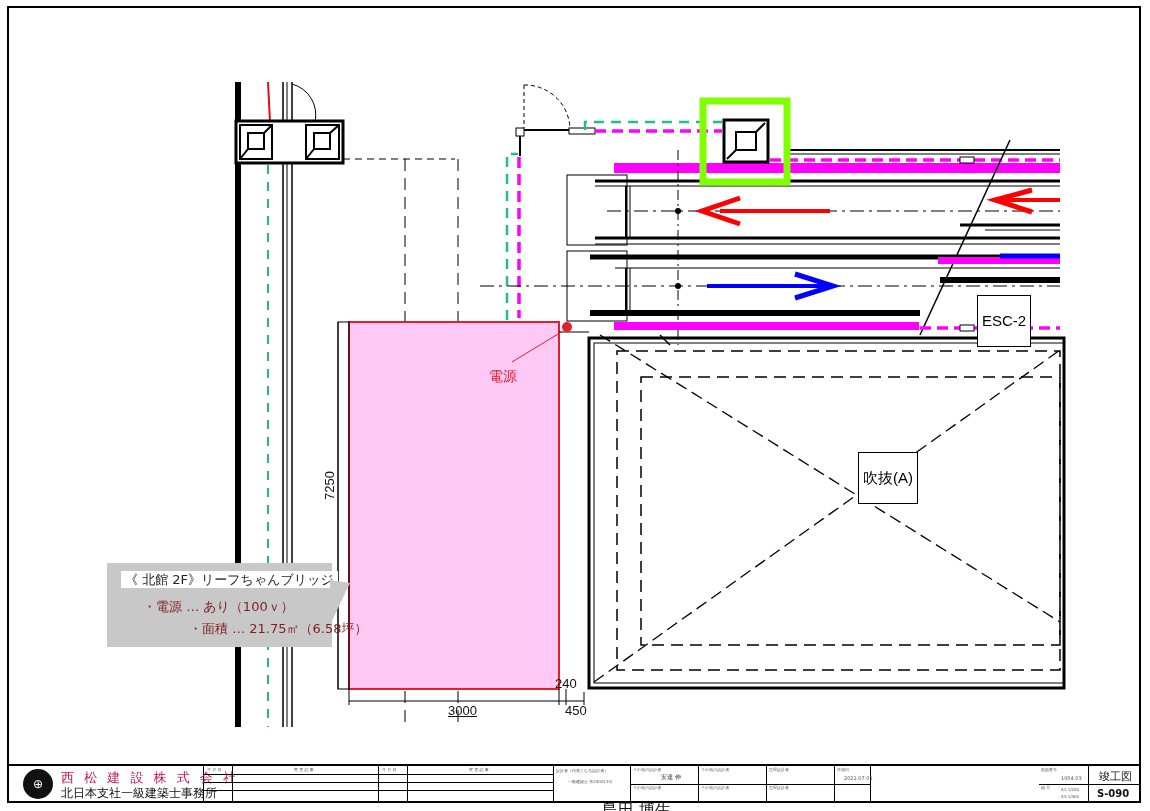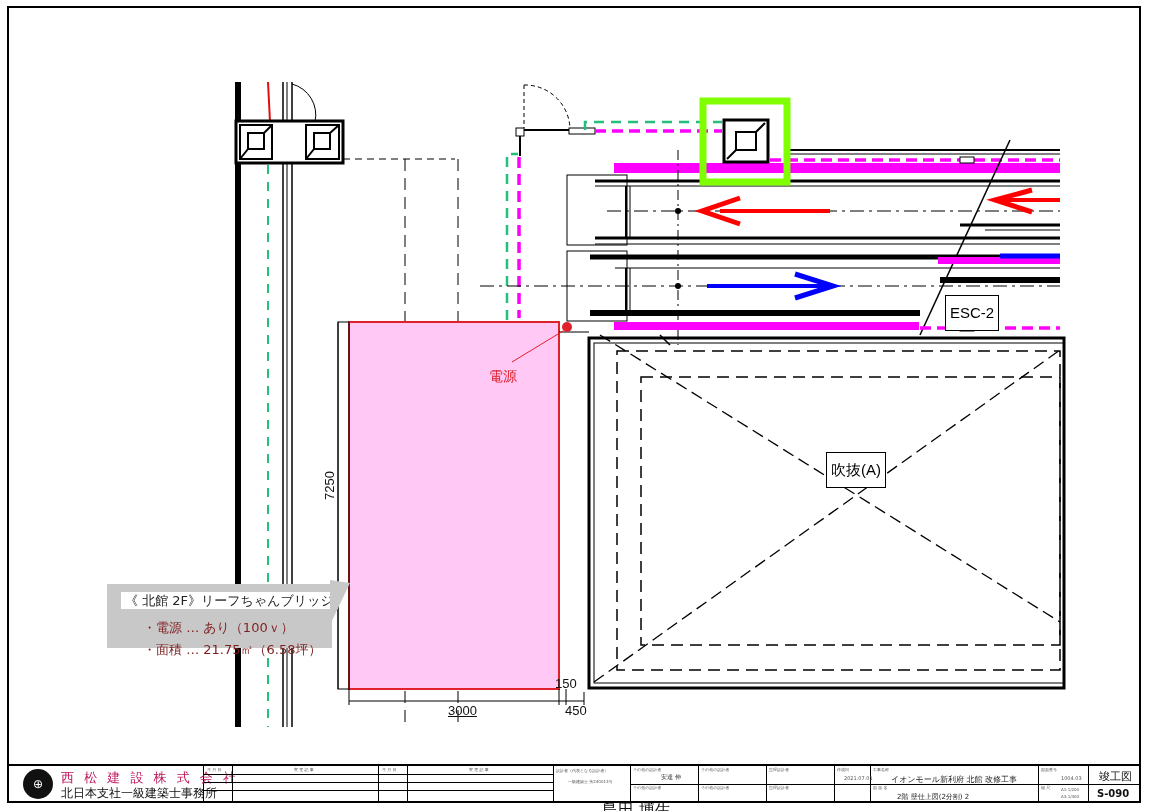--- a/index.html
+++ b/index.html
@@ -1,23 +1,23 @@
 <!DOCTYPE html>
 <html><head>
 <meta charset="utf-8">
 <style>
   html, body { margin:0; padding:0; background:#ffffff; }
   body { width:1150px; height:811px; position:relative; overflow:hidden; font-family:"DejaVu Sans", sans-serif; }
   .sheet { position:absolute; left:7px; top:6px; width:1134px; height:797px; border:2px solid #000; box-sizing:border-box; background:#fff; }
   svg.drawing { position:absolute; left:0; top:0; }
-  .callout { position:absolute; left:107px; top:584px; width:225px; height:64px; background:#c8c8c8; }
+  .callout { position:absolute; left:107px; top:563px; width:225px; height:84px; background:#c8c8c8; }
   .callout-title { position:absolute; left:14px; top:8px; background:#fff; padding:0 4px; font-size:13px; color:#222; line-height:17px; white-space:nowrap; }
   .callout-line { position:absolute; left:36px; font-size:13px; color:#7f1d1d; white-space:nowrap; }
   .lbl { position:absolute; font-family:"Liberation Sans", sans-serif; color:#111; white-space:nowrap; }
-  .boxlbl { position:absolute; border:1.5px solid #000; background:#fff; font-family:"Liberation Sans Narrow","Liberation Sans", sans-serif; font-size:15px; padding:8px 4px; line-height:18px; white-space:nowrap; }
+  .boxlbl { position:absolute; border:1.5px solid #000; background:#fff; font-family:"Liberation Sans Narrow","Liberation Sans", sans-serif; font-size:15px; padding:16px 4px; line-height:18px; white-space:nowrap;margin-left:32px; }
   .titleblock { position:absolute; left:9px; top:764px; width:1130px; height:37px; border-top:2px solid #000; }
   .tb-cell { position:absolute; box-sizing:border-box; border-right:1px solid #000; }
   .tiny { position:absolute; font-size:4px; color:#555; white-space:nowrap; }
   .company1 { position:absolute; left:52px; top:3px; font-size:13px; letter-spacing:3px; color:#be185d; white-space:nowrap; }
   .company2 { position:absolute; left:52px; top:19px; font-size:12px; color:#111; white-space:nowrap; }
   .logo { position:absolute; left:14px; top:3px; width:30px; height:30px; border-radius:50%; background:#111; color:#fff; font-size:12px; text-align:center; line-height:30px; }
   .big { position:absolute; font-size:12px; color:#111; white-space:nowrap; }
   .med { position:absolute; font-size:8px; color:#222; white-space:nowrap; }
 </style>
 </head>
@@ -138,27 +138,27 @@
   <line x1="566" y1="689" x2="566" y2="705" stroke="#000"></line>
   <line x1="584" y1="692" x2="584" y2="705" stroke="#000"></line>
   <line x1="338" y1="322" x2="338" y2="689" stroke="#000" stroke-width="1"></line>
 </svg>
 
 <div class="boxlbl" style="left:945px;top:295px;">ESC-2</div>
 <div class="boxlbl" style="left:826px;top:452px;">吹抜(A)</div>
 <div class="lbl" style="left:489px;top:368px;font-size:14px;color:#e0202a;">電源</div>
 <div class="lbl" style="left:322px;top:500px;font-size:13px;transform:rotate(-90deg);transform-origin:left top;">7250</div>
 <div class="lbl" style="left:448px;top:703px;font-size:13px;text-decoration:underline;">3000</div>
-<div class="lbl" style="left:555px;top:676px;font-size:13px;">150</div>
+<div class="lbl" style="left:555px;top:676px;font-size:13px;">240</div>
 <div class="lbl" style="left:565px;top:703px;font-size:13px;">450</div>
 
 <div class="callout">
   <div class="callout-title">《 北館 2F》リーフちゃんブリッジ</div>
   <div class="callout-line" style="top:35px;">・電源 … あり（100ｖ）</div>
-  <div class="callout-line" style="top:57px;">・面積 … 21.75㎡（6.58坪）</div>
+  <div class="callout-line" style="top:57px;margin-left:46px;">・面積 … 21.75㎡（6.58坪）</div>
 </div>
 <svg style="position:absolute;left:330px;top:575px;" width="30" height="60">
   <polygon points="0,5 20,8 0,50" fill="#c8c8c8"></polygon>
 </svg>
 
 <div class="titleblock">
   <div class="tb-cell" style="left:0;top:0;width:195px;height:37px;">
     <div class="logo">⊕</div>
     <div class="company1">西 松 建 設 株 式 会 社</div>
     <div class="company2">北日本支社一級建築士事務所</div>
@@ -198,27 +198,20 @@
   <div class="tb-cell" style="left:758px;top:0;width:68px;height:37px;">
     <div style="position:absolute;left:0;right:0;top:18px;border-top:1px solid #000;"></div>
     <div class="tiny" style="left:2px;top:1px;">監理設計者</div>
     <div class="tiny" style="left:2px;top:19px;">監理設計者</div>
   </div>
   <div class="tb-cell" style="left:826px;top:0;width:36px;height:37px;">
     <div style="position:absolute;left:0;right:0;top:18px;border-top:1px solid #000;"></div>
     <div class="tiny" style="left:2px;top:1px;">作成日</div>
     <div class="tiny" style="left:9px;top:9px;font-size:5px;">2021.07.01</div>
   </div>
-  <div class="tb-cell" style="left:862px;top:0;width:168px;height:37px;">
-    <div style="position:absolute;left:0;right:0;top:18px;border-top:1px solid #000;"></div>
-    <div class="tiny" style="left:2px;top:1px;">工事名称</div>
-    <div class="med" style="left:20px;top:8px;">イオンモール新利府 北館 改修工事</div>
-    <div class="tiny" style="left:2px;top:19px;">図 面 名</div>
-    <div class="med" style="left:26px;top:26px;font-size:7px;">2階 壁仕上図(2分割) 2</div>
-  </div>
   <div class="tb-cell" style="left:1030px;top:0;width:50px;height:37px;">
     <div style="position:absolute;left:0;right:0;top:18px;border-top:1px solid #000;"></div>
     <div class="tiny" style="left:2px;top:1px;">図面番号</div>
     <div class="tiny" style="left:22px;top:9px;font-size:5px;">1004.03</div>
     <div class="tiny" style="left:2px;top:19px;">縮 尺</div>
     <div class="tiny" style="left:22px;top:21px;">A1:1/200</div>
     <div class="tiny" style="left:22px;top:28px;">A3:1/400</div>
   </div>
   <div class="tb-cell" style="left:1080px;top:0;width:50px;height:37px;border-right:none;">
     <div style="position:absolute;left:0;right:0;top:18px;border-top:1px solid #000;"></div>

